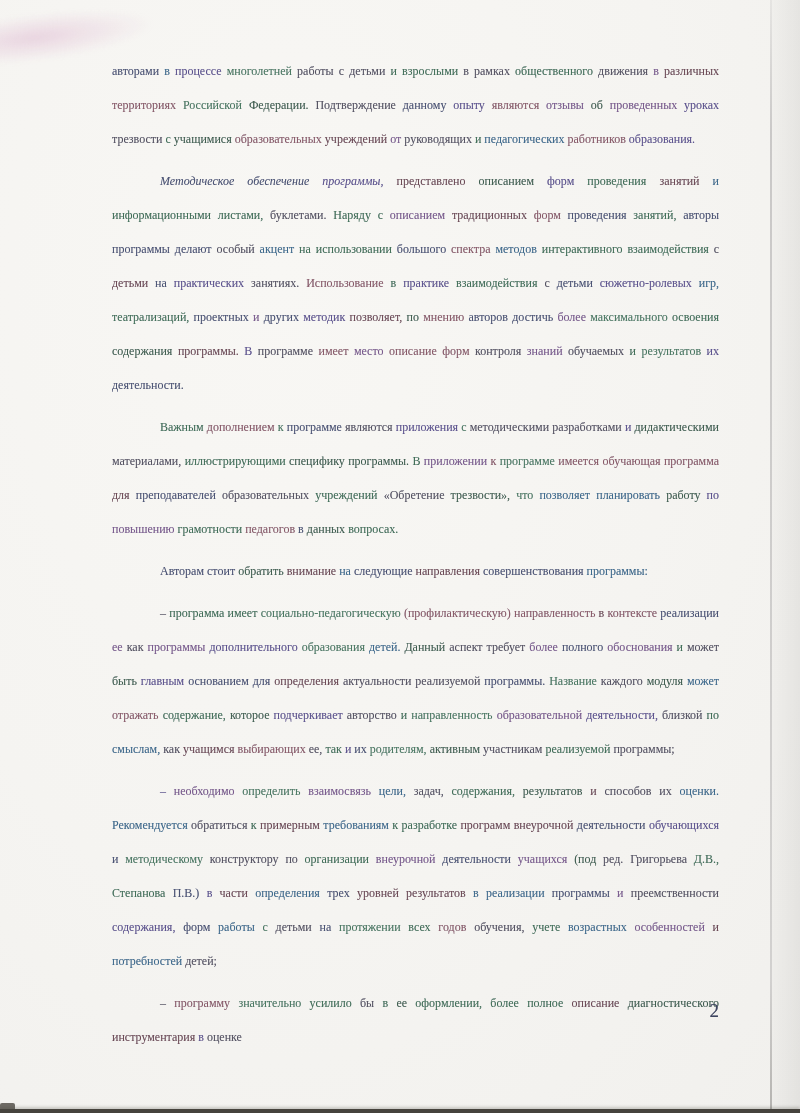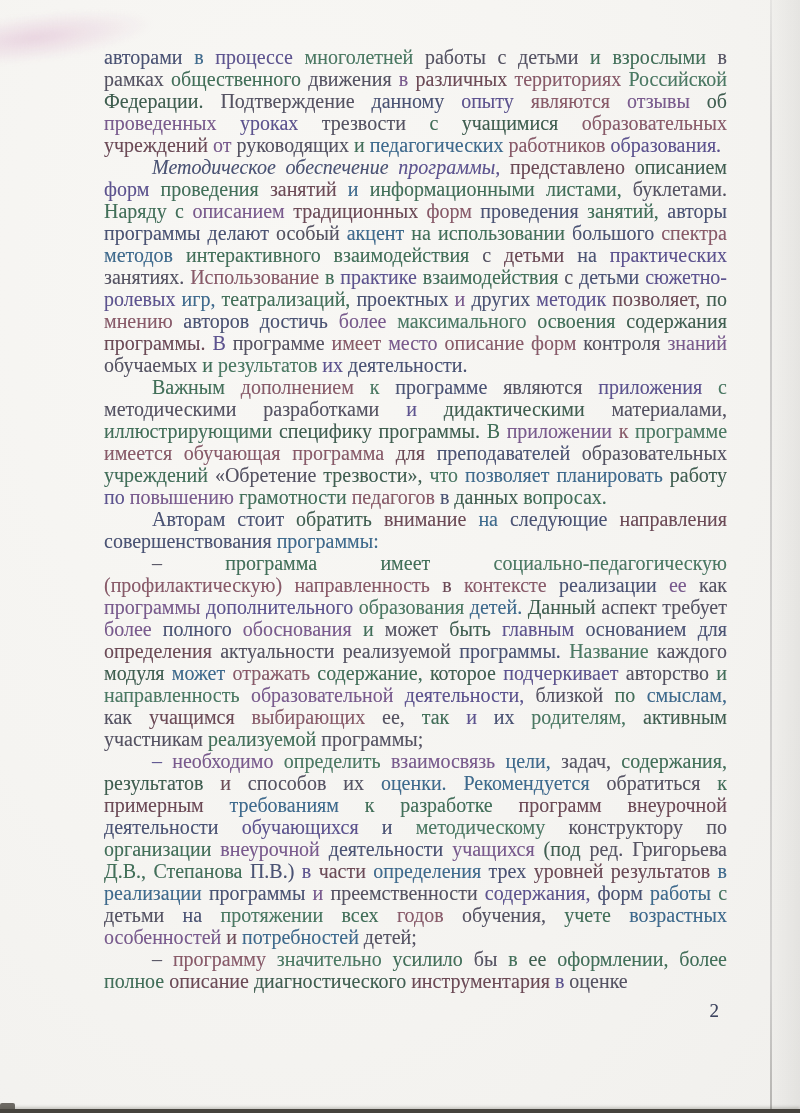--- a/index.html
+++ b/index.html
@@ -41,23 +41,23 @@
   }
   .corner-mark{
     position:absolute;left:0;bottom:2px;width:15px;height:8px;
     background:#56524b;border-radius:2px;opacity:.85;
     pointer-events:none;
   }
   .text-block{
     position:absolute;left:104px;top:46px;width:623px;
   }
   .para{
-    margin:0;
-    font-size:20px;
-    line-height:22px;
+    margin:8px;
+    font-size:12px;
+    line-height:34px;
     text-align:justify;
     text-indent:48px;
     color:#4a5066;
     text-shadow:0 0 0.6px rgba(90,90,120,0.35);
   }
   .para.no-indent{text-indent:0;}
   .lead{font-style:italic;}
   .page-number{
     position:absolute;right:81px;top:1000px;
     font-size:19px;color:#3e4560;

